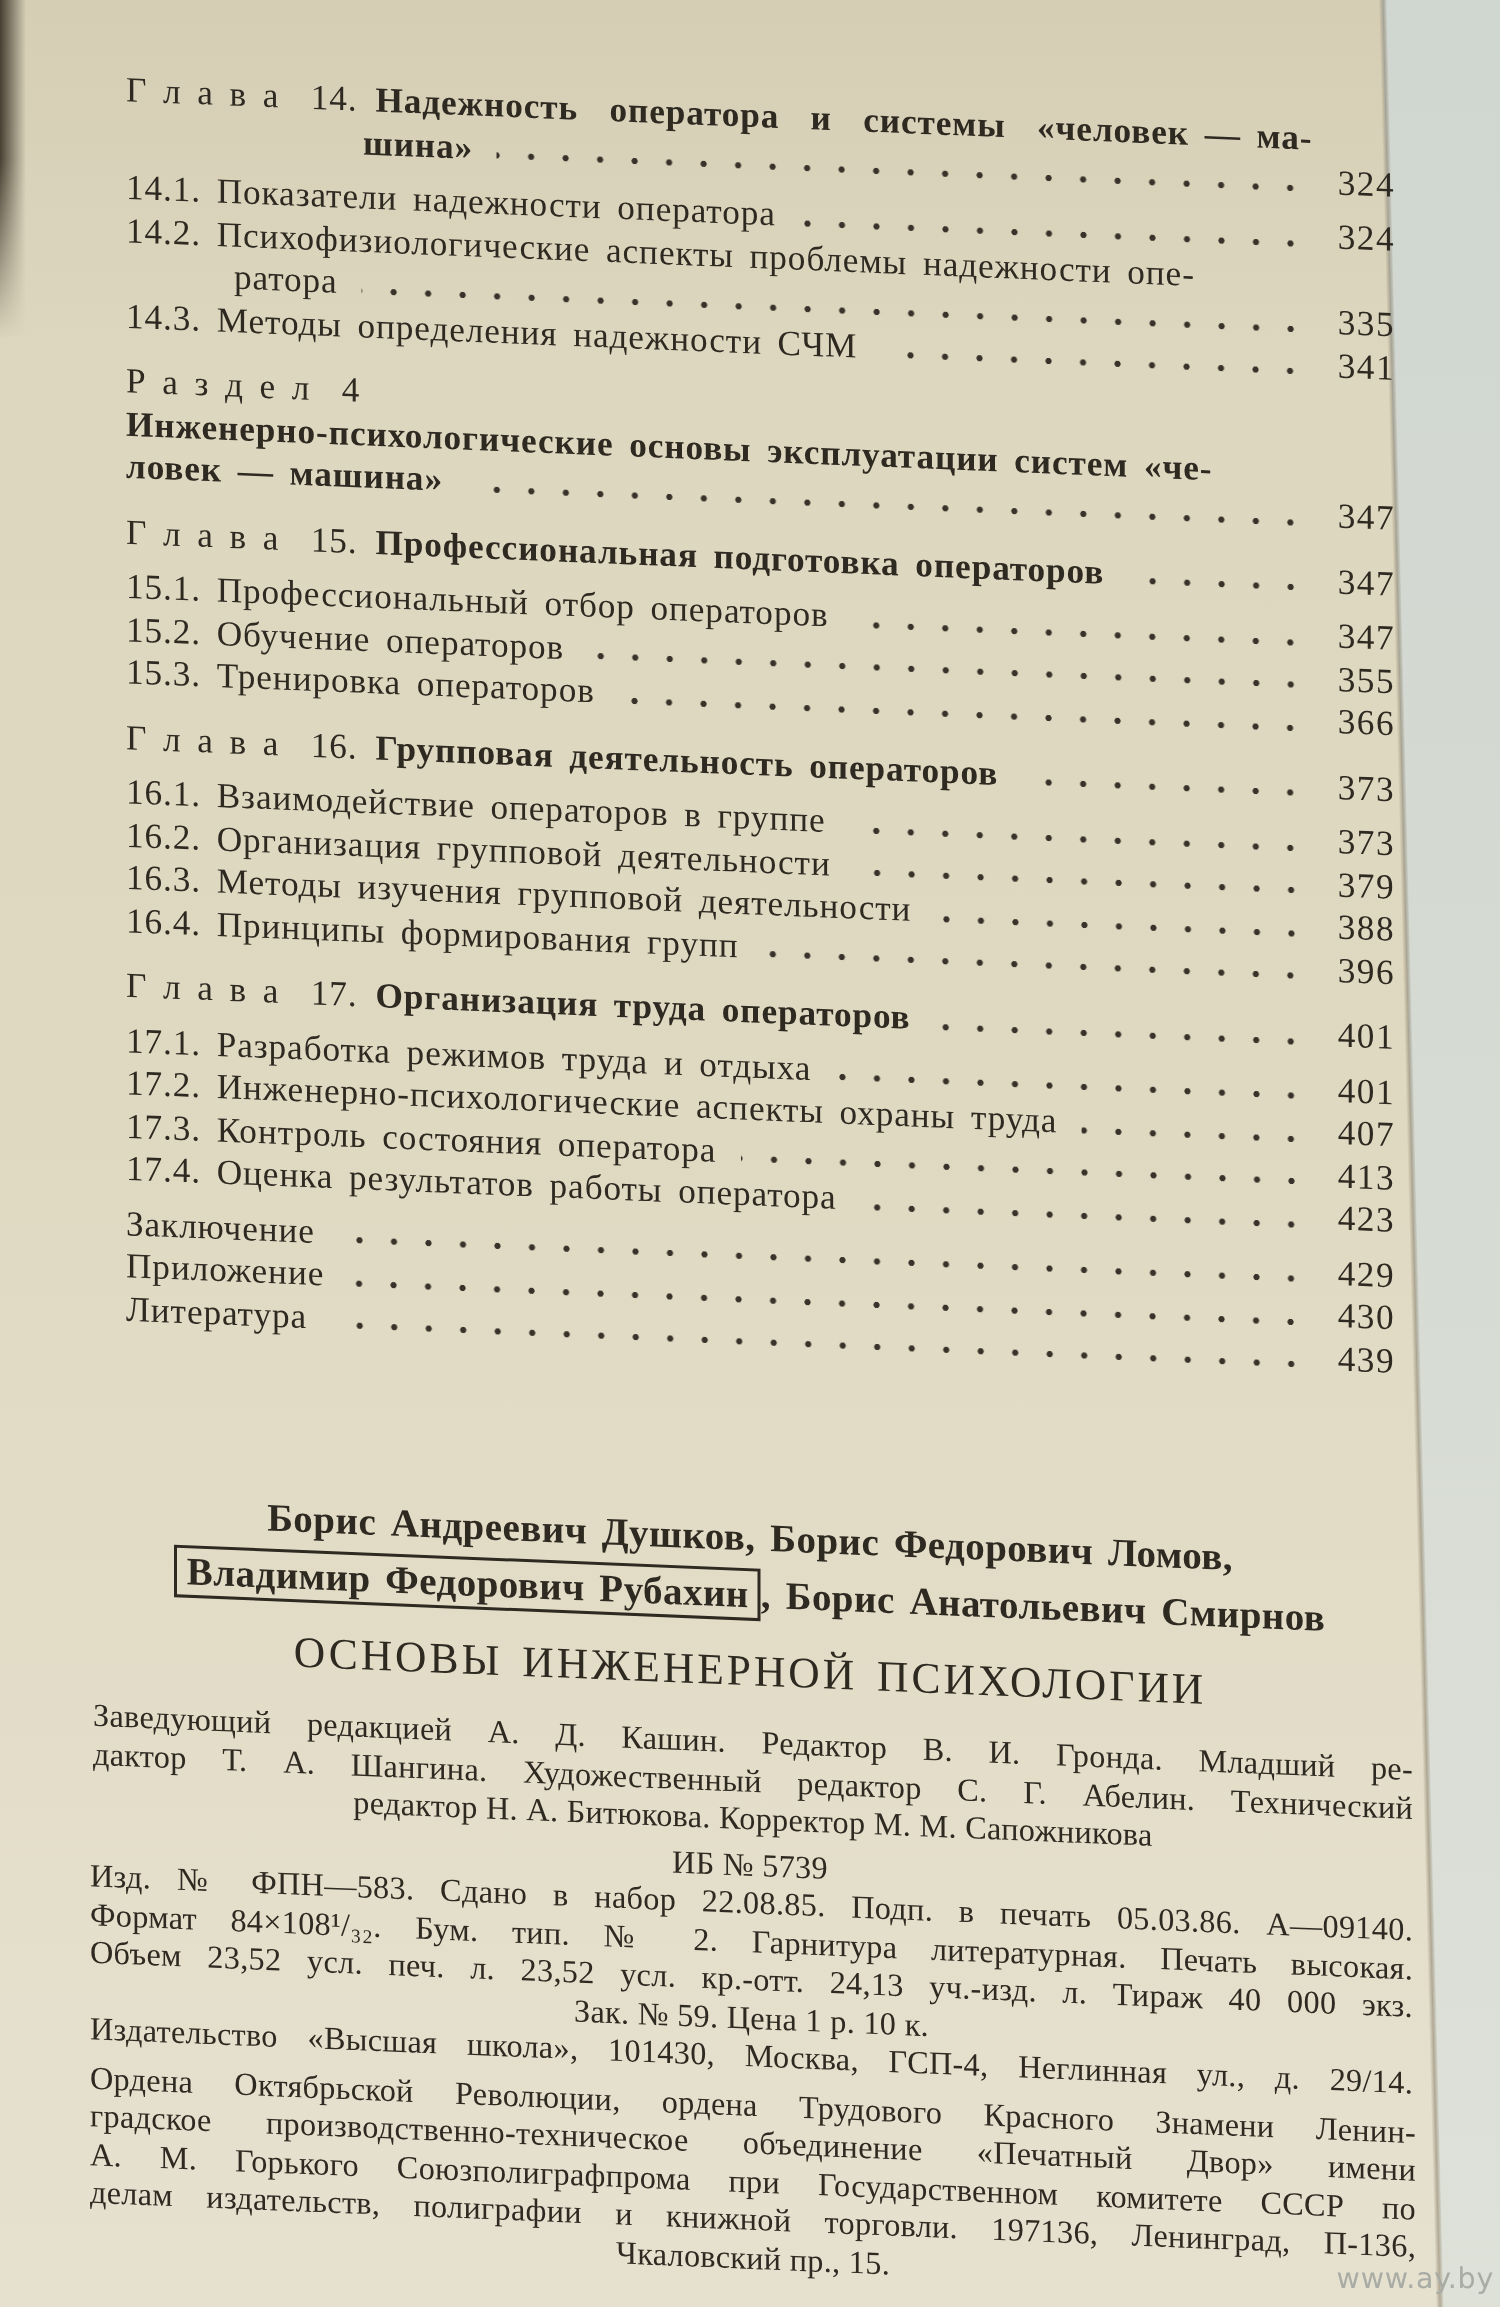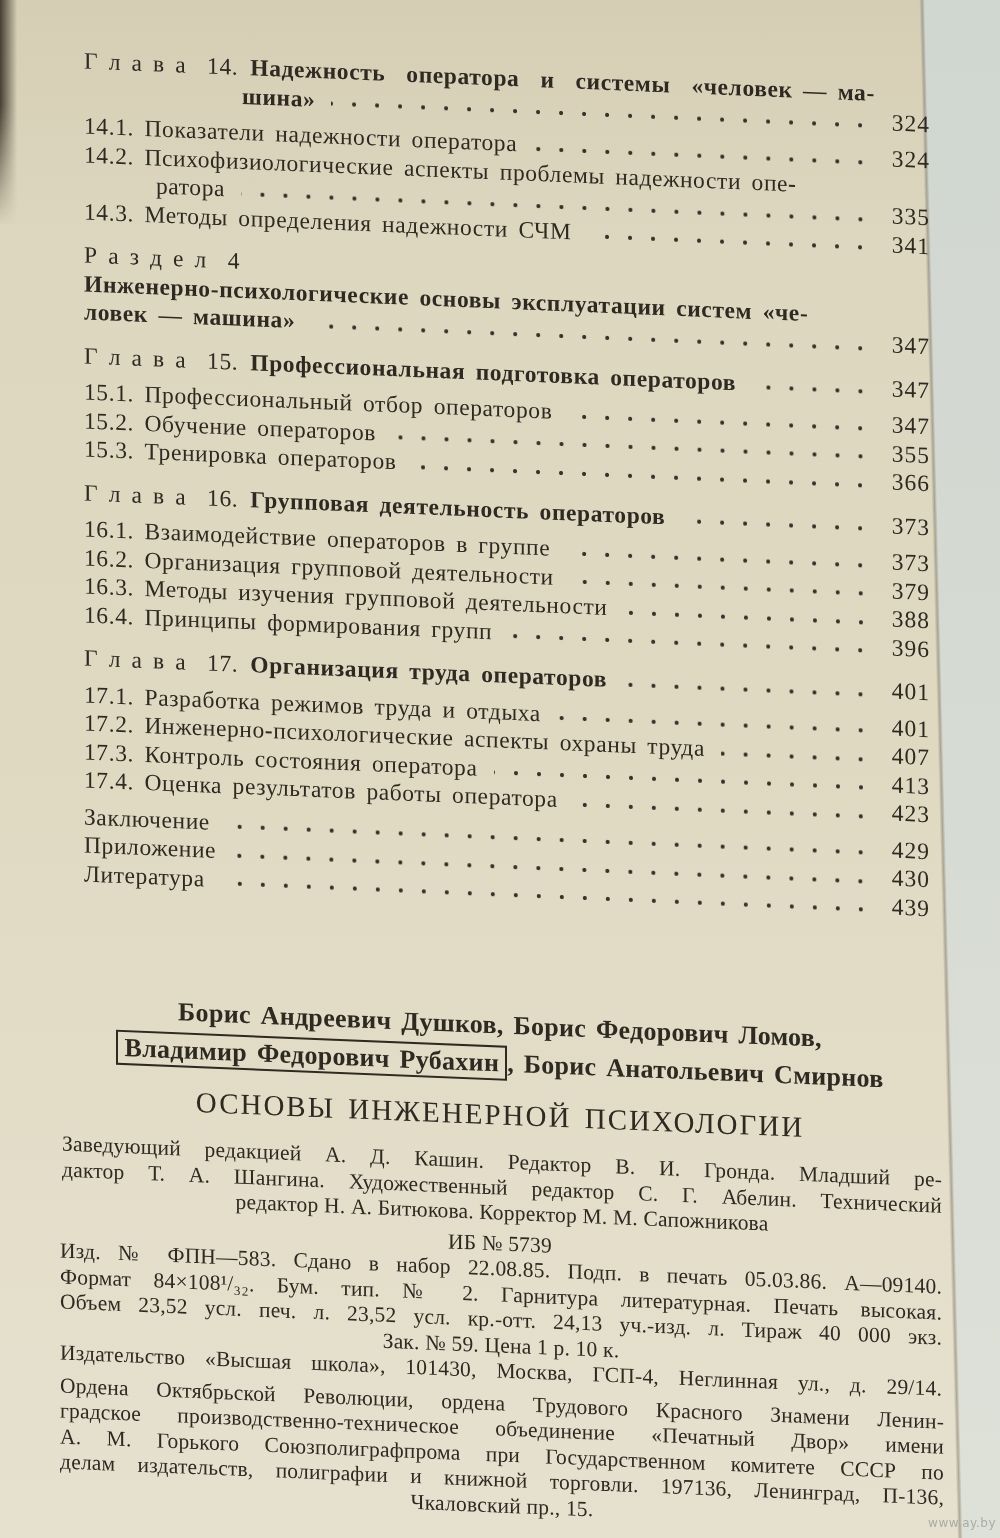--- a/index.html
+++ b/index.html
@@ -46,21 +46,21 @@
   .book-title{margin-top:16px;text-align:center;font-size:29px;letter-spacing:2px;word-spacing:4px;}
   
   .colo{font-size:21.5px;line-height:25.5px;letter-spacing:.2px;}
   .editors{margin:18px 58px 0 62px;}
   .imprint-block{margin:0 58px 0 60px;}
   .printer{margin:7px 56px 0 60px;}
   .j{text-align:justify;text-align-last:justify;}
   .c{text-align:center;}
   .ib{margin-top:5px;}
   .watermark{position:absolute;right:4px;bottom:8px;
-    font-family:"DejaVu Sans","Liberation Sans",sans-serif;font-size:12px;
+    font-family:"DejaVu Sans","Liberation Sans",sans-serif;font-size:19px;
     color:var(--wm);letter-spacing:.5px;}
 </style>
 </head>
 <body>
 
 <div class="canvas">
   <div class="backdrop"></div>
   <div class="page"></div>
   <div class="page-edge"></div>
   <div class="gutter"></div>

